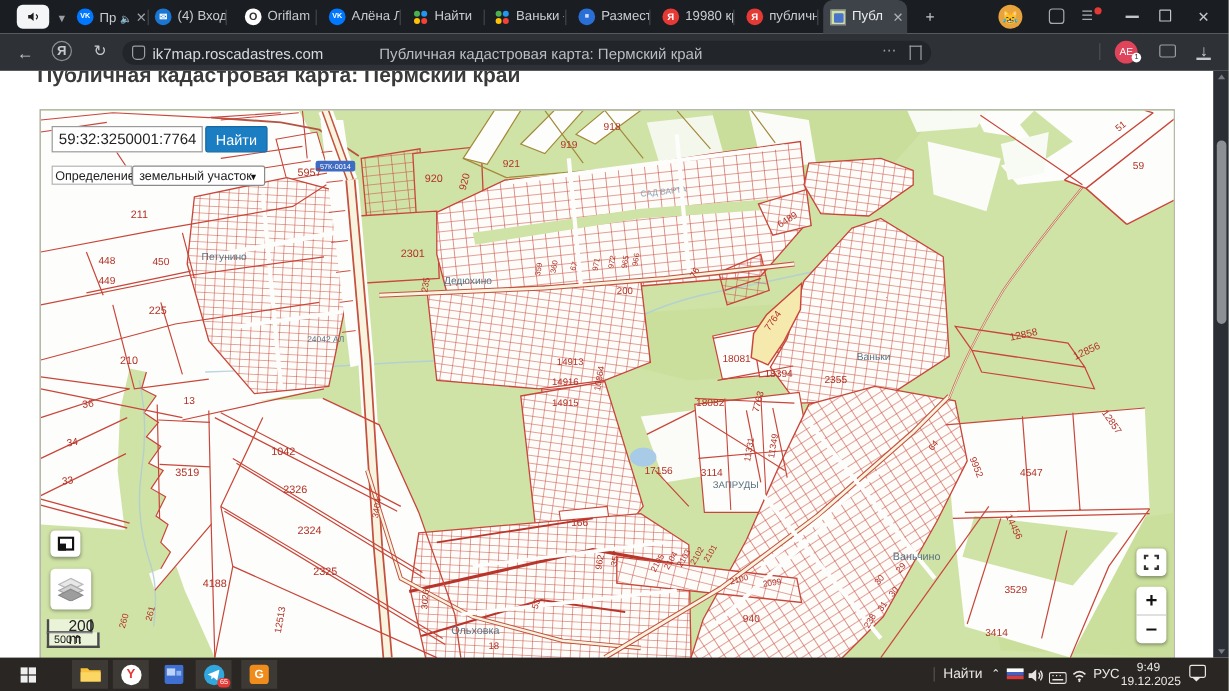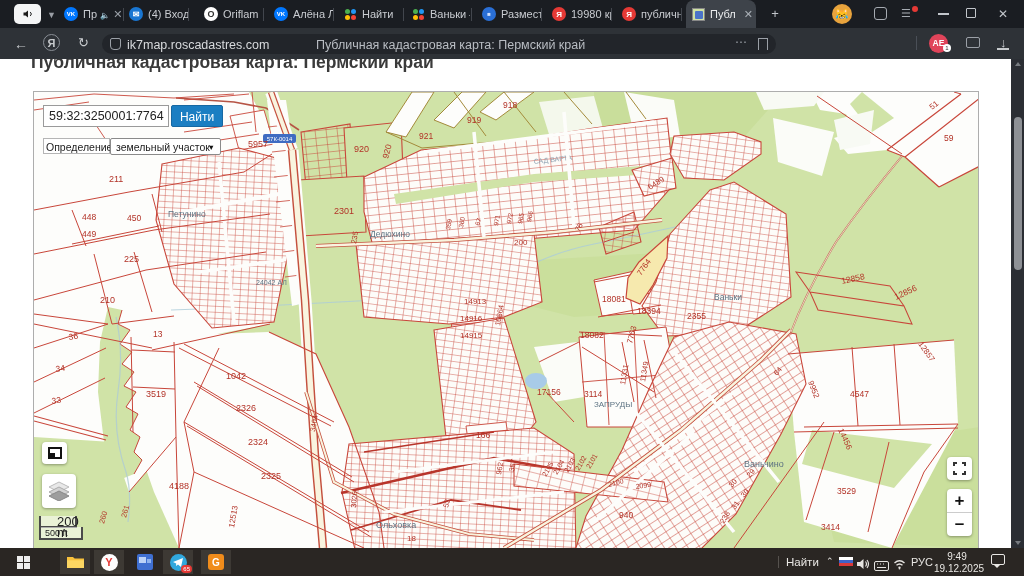--- a/index.html
+++ b/index.html
@@ -394,21 +394,21 @@
   <div id="pill"></div>
 <div style="position:absolute;left:14px;top:8px;color:#c7cacd;font-size:14px">←</div>
 <div style="position:absolute;left:43px;top:6px;width:17px;height:17px;border:1.5px solid #8a8f96;border-radius:50%;color:#c7cacd;font-size:11px;text-align:center;line-height:17px;font-weight:bold">Я</div>
 <div style="position:absolute;left:78px;top:7px;color:#c7cacd;font-size:13px">↻</div>
 <div style="position:absolute;left:110px;top:10px;width:11px;height:12px;border:1.3px solid #9ba0a7;border-radius:2px 2px 4px 4px"></div>
 <div style="position:absolute;left:127px;top:9.5px;color:#d8dadd;font-size:12.5px">ik7map.roscadastres.com</div>
 <div style="position:absolute;left:316px;top:9.5px;color:#b9bdc3;font-size:12.5px">Публичная кадастровая карта: Пермский край</div>
 <div style="position:absolute;left:735px;top:7px;color:#9ba0a7;font-size:12px;letter-spacing:1px">⋯</div>
 <div style="position:absolute;left:758px;top:10px;width:10px;height:12px;border:1.3px solid #9ba0a7;border-bottom:none"></div>
 <div style="position:absolute;left:916px;top:8px;width:1px;height:14px;background:#4a4f57"></div>
-<div style="position:absolute;left:929px;top:6px;width:19px;height:19px;border-radius:50%;background:#e0445a;color:#fff;font-size:8.5px;text-align:center;line-height:19px;font-weight:bold">АЕ</div>
+<div style="position:absolute;left:929px;top:6px;width:19px;height:19px;border-radius:50%;background:#e0445a;color:#fff;font-size:8.5px;text-align:center;line-height:19px;font-weight:normal">АЕ</div>
 <div style="position:absolute;left:943px;top:16px;width:8px;height:8px;border-radius:50%;background:#fff;color:#333;font-size:6px;line-height:8px;text-align:center">1</div>
 <div style="position:absolute;left:966px;top:9px;width:14px;height:11px;border:1.4px solid #9ba0a7;border-radius:2px"></div>
 <div style="position:absolute;left:1000px;top:7px;color:#c7cacd;font-size:13px">↓</div>
 <div style="position:absolute;left:997px;top:20px;width:12px;height:1.5px;background:#c7cacd"></div>
 </div>
 <div id="sbar" class="abs">
     <div id="sthumb"></div>
     <div style="position:absolute;left:3.5px;top:3px;width:0;height:0;border-left:3px solid transparent;border-right:3px solid transparent;border-bottom:4px solid #777b80"></div>
     <div style="position:absolute;left:3.5px;bottom:3px;width:0;height:0;border-left:3px solid transparent;border-right:3px solid transparent;border-top:4px solid #777b80"></div>
   </div>

